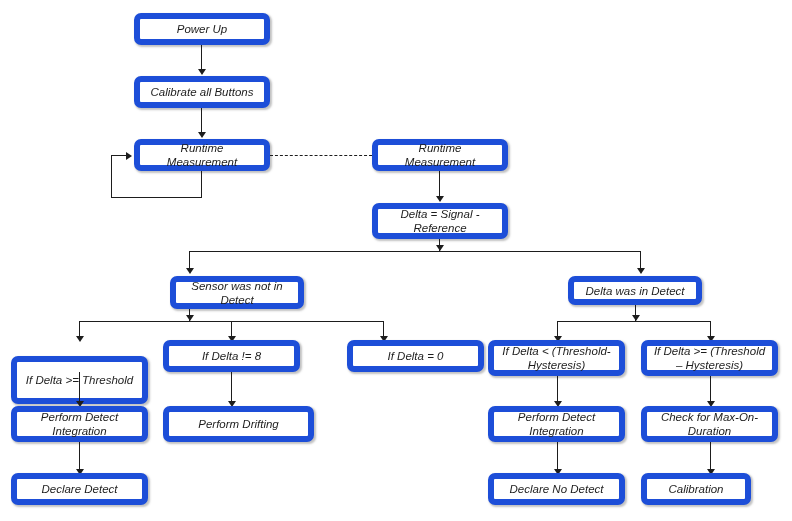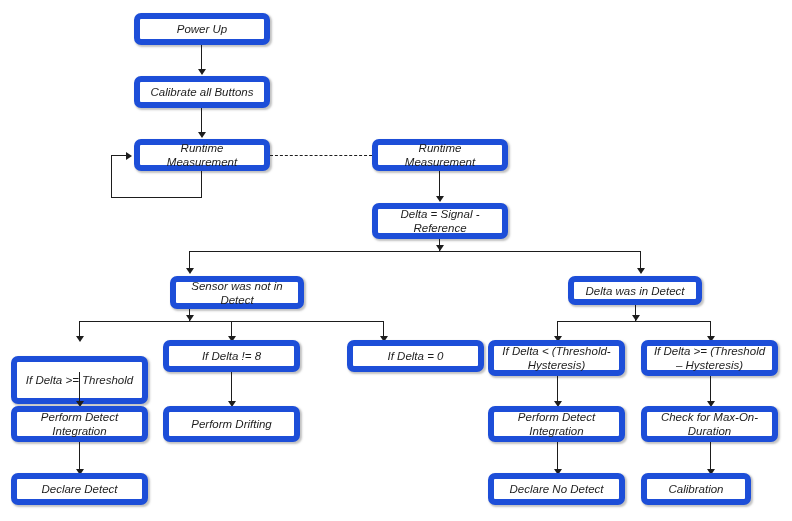--- a/index.html
+++ b/index.html
@@ -124,21 +124,21 @@
   <div class="edge v" style="left:79px; top:372px; height:31px;"></div>
   <div class="arrow" style="left:75.5px; top:401px;"></div>
   <div class="node" style="left:11px; top:406px; width:137px; height:36px;">Perform Detect Integration</div>
 
   <div class="edge v" style="left:79px; top:442px; height:29px;"></div>
   <div class="arrow" style="left:75.5px; top:469px;"></div>
   <div class="node" style="left:11px; top:473px; width:137px; height:32px;">Declare Detect</div>
 
   <div class="edge v" style="left:231px; top:372px; height:31px;"></div>
   <div class="arrow" style="left:227.5px; top:401px;"></div>
-  <div class="node" style="left:163px; top:406px; width:137px; height:36px;">Perform Drifting</div>
+  <div class="node" style="left:163px; top:406px; width:151px; height:36px;">Perform Drifting</div>
 
   <div class="edge v" style="left:635px; top:305px; height:16px;"></div>
   <div class="arrow" style="left:631.5px; top:315px;"></div>
   <div class="edge h" style="left:557px; top:321px; width:154px;"></div>
   <div class="edge v" style="left:557px; top:321px; height:19px;"></div>
   <div class="arrow" style="left:553.5px; top:336px;"></div>
   <div class="edge v" style="left:710px; top:321px; height:19px;"></div>
   <div class="arrow" style="left:706.5px; top:336px;"></div>
 
   <div class="node" style="left:488px; top:340px; width:137px; height:36px;">If Delta &lt; (Threshold-Hysteresis)</div>

